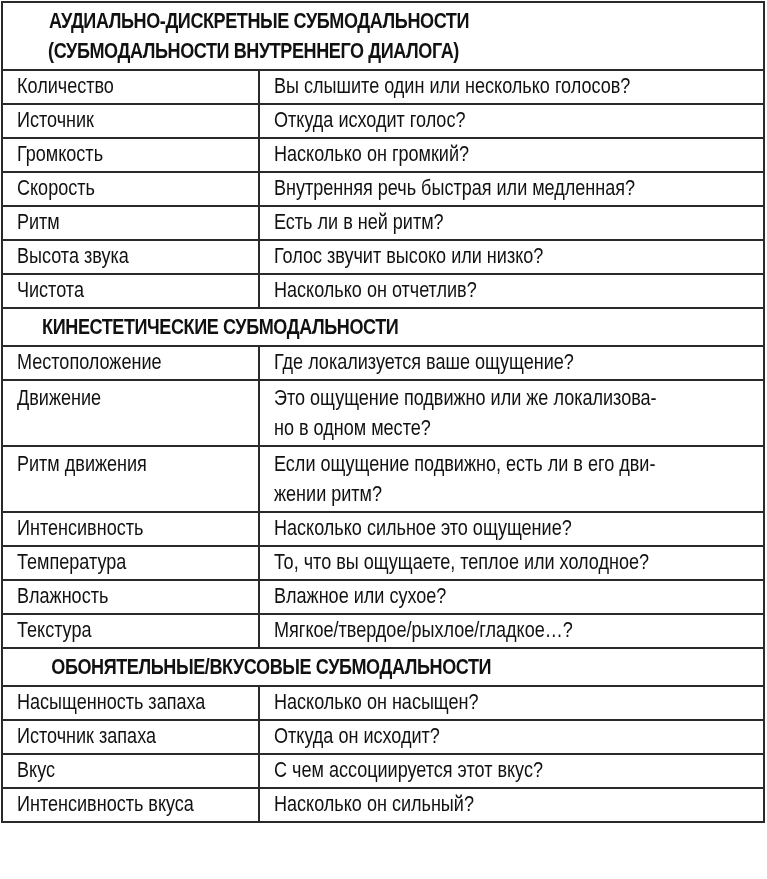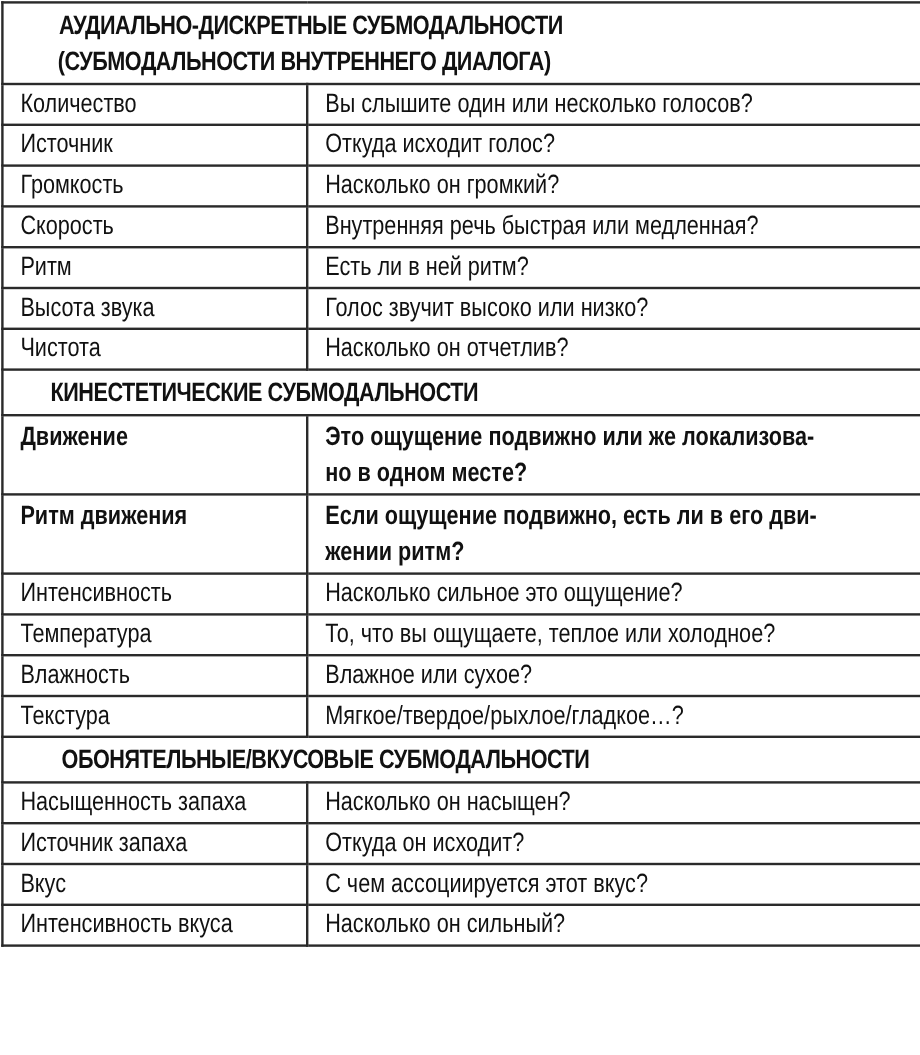--- a/index.html
+++ b/index.html
@@ -22,21 +22,21 @@
   .tbl td.head {
     text-align: left;
     font-weight: bold;
     font-size: 22px;
     line-height: 30px;
     padding: 3px 0 3px 0;
     letter-spacing: -0.5px;
   }
   .tbl td.c1 { width: 233px; }
   .tbl tr.r1 td { height: 32px; padding-top: 0; }
-  .tbl tr.r2 td { height: 62px; padding-top: 2px; font-weight: bold; }
+  .tbl tr.r2 td { height: 62px; padding-top: 2px; }
   .narrow { display: inline-block; transform: scaleX(0.82); transform-origin: left center; white-space: nowrap; }
   .narrowc { display: inline-block; transform: scaleX(0.82); transform-origin: center center; white-space: nowrap; }
 </style>
 </head>
 <body>
 
 <table class="tbl">
   <tbody>
 
     <tr>
@@ -71,20 +71,24 @@
     </tr>
     <tr class="r1">
       <td class="c1"><span class="narrow">Чистота</span></td>
       <td><span class="narrow">Насколько он отчетлив?</span></td>
     </tr>
 
     <tr>
       <td class="head" colspan="2">
         <span class="narrowc">КИНЕСТЕТИЧЕСКИЕ СУБМОДАЛЬНОСТИ</span>
       </td>
+    </tr>
+    <tr class="r1">
+      <td class="c1"><span class="narrow">Местоположение</span></td>
+      <td><span class="narrow">Где локализуется ваше ощущение?</span></td>
     </tr>
     <tr class="r2">
       <td class="c1"><span class="narrow">Движение</span></td>
       <td>
         <span class="narrow">Это ощущение подвижно или же локализова-</span><br>
         <span class="narrow">но в одном месте?</span>
       </td>
     </tr>
     <tr class="r2">
       <td class="c1"><span class="narrow">Ритм движения</span></td>

